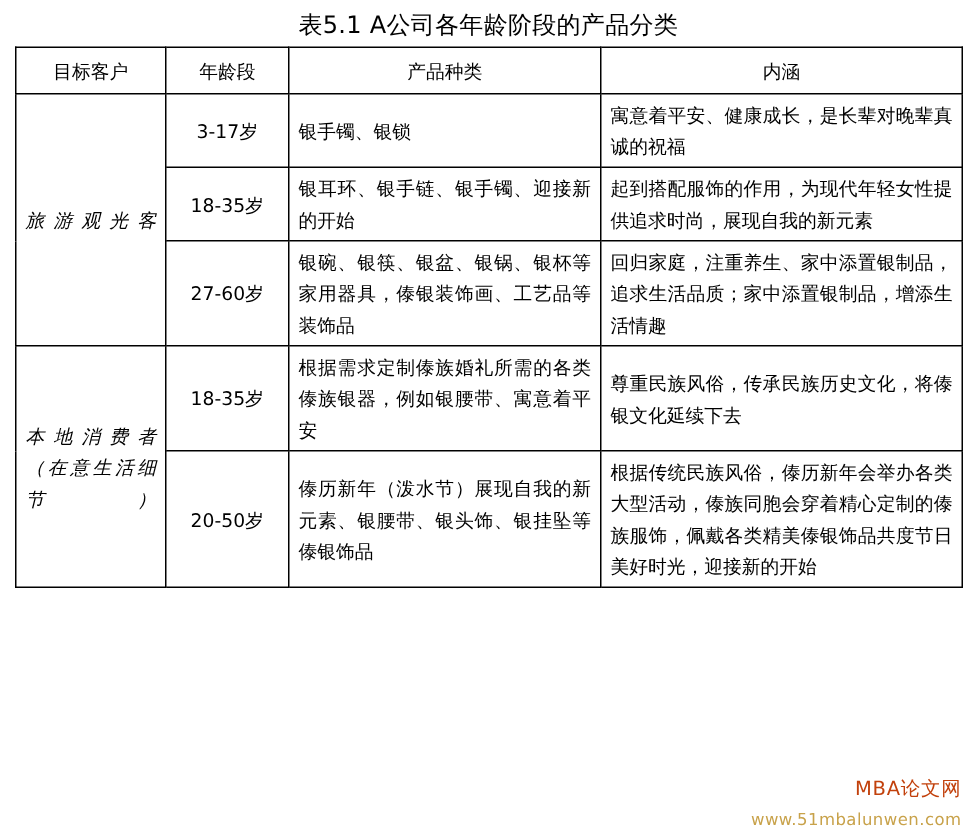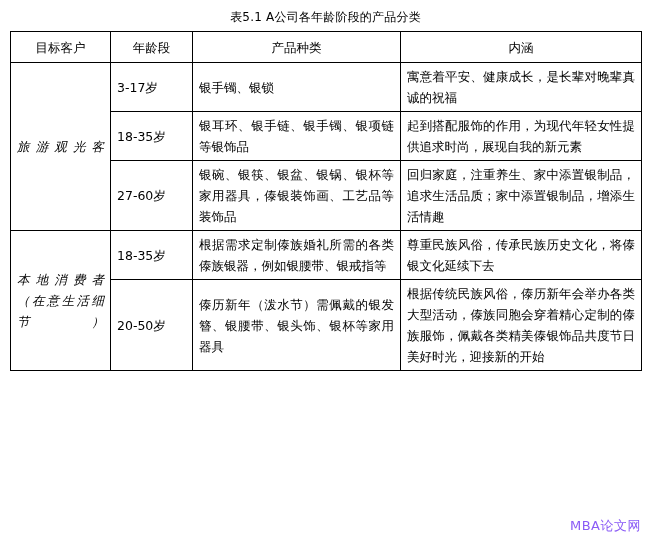--- a/index.html
+++ b/index.html
@@ -17,21 +17,21 @@
   }
   .page {
     width: 651px;
     height: 557px;
     position: relative;
     box-sizing: border-box;
     padding: 8px 10px 0 10px;
   }
   .table-caption {
     text-align: center;
-    font-size: 12px;
+    font-size: 16px;
     line-height: 18px;
     margin-bottom: 5px;
     letter-spacing: 0.2px;
   }
   table.main {
     border-collapse: collapse;
     width: 631px;
     table-layout: fixed;
   }
   table.main th, table.main td {
@@ -59,34 +59,34 @@
     padding-right: 10px;
     font-style: italic;
   }
   td.cust .cust-inner {
     text-align: justify;
     text-align-last: justify;
     display: inline-block;
     width: 100%;
   }
   td.age {
-    text-align: left;
+    text-align: center;
     padding-left: 4px;
     padding-right: 4px;
   }
   td.body {
     text-align: justify;
     text-justify: inter-ideograph;
   }
   .watermark {
     position: absolute;
     right: 10px;
     bottom: 22px;
     font-size: 13px;
-    color: #8b5cf6;
+    color: #c2410c;
     letter-spacing: 0.5px;
   }
   .watermark-url {
     position: absolute;
     right: 10px;
     bottom: 4px;
     font-size: 11px;
     color: #c8a24a;
     letter-spacing: 0.3px;
   }
@@ -117,38 +117,39 @@
       <tr>
         <td class="cust" rowspan="3">
           <span class="cust-inner">旅游观光客</span>
         </td>
         <td class="age">3-17岁</td>
         <td class="body">银手镯、银锁</td>
         <td class="body">寓意着平安、健康成长，是长辈对晚辈真诚的祝福</td>
       </tr>
       <tr>
         <td class="age">18-35岁</td>
-        <td class="body">银耳环、银手链、银手镯、银项链等银饰品</td>
+        <td class="body">银耳环、银手链、银手镯、迎接新的开始</td>
         <td class="body">起到搭配服饰的作用，为现代年轻女性提供追求时尚，展现自我的新元素</td>
       </tr>
       <tr>
         <td class="age">27-60岁</td>
         <td class="body">银碗、银筷、银盆、银锅、银杯等家用器具，傣银装饰画、工艺品等装饰品</td>
         <td class="body">回归家庭，注重养生、家中添置银制品，追求生活品质；家中添置银制品，增添生活情趣</td>
       </tr>
       <tr>
         <td class="cust" rowspan="2">
           <span class="cust-inner">本地消费者（在意生活细节）</span>
         </td>
         <td class="age">18-35岁</td>
-        <td class="body">根据需求定制傣族婚礼所需的各类傣族银器，例如银腰带、银戒指等</td>
+        <td class="body">根据需求定制傣族婚礼所需的各类傣族银器，例如银腰带、寓意着平安</td>
         <td class="body">尊重民族风俗，传承民族历史文化，将傣银文化延续下去</td>
       </tr>
       <tr>
         <td class="age">20-50岁</td>
-        <td class="body">傣历新年（泼水节）需佩戴的银发簪、银腰带、银头饰、银杯等家用器具</td>
+        <td class="body">傣历新年（泼水节）展现自我的新元素、银腰带、银头饰、银挂坠等傣银饰品</td>
         <td class="body">根据传统民族风俗，傣历新年会举办各类大型活动，傣族同胞会穿着精心定制的傣族服饰，佩戴各类精美傣银饰品共度节日美好时光，迎接新的开始</td>
       </tr>
     </tbody>
   </table>
 
   <div class="watermark">MBA论文网</div>
+  <div class="watermark-url">www.51mbalunwen.com</div>
 </div>
 
 </body></html>

